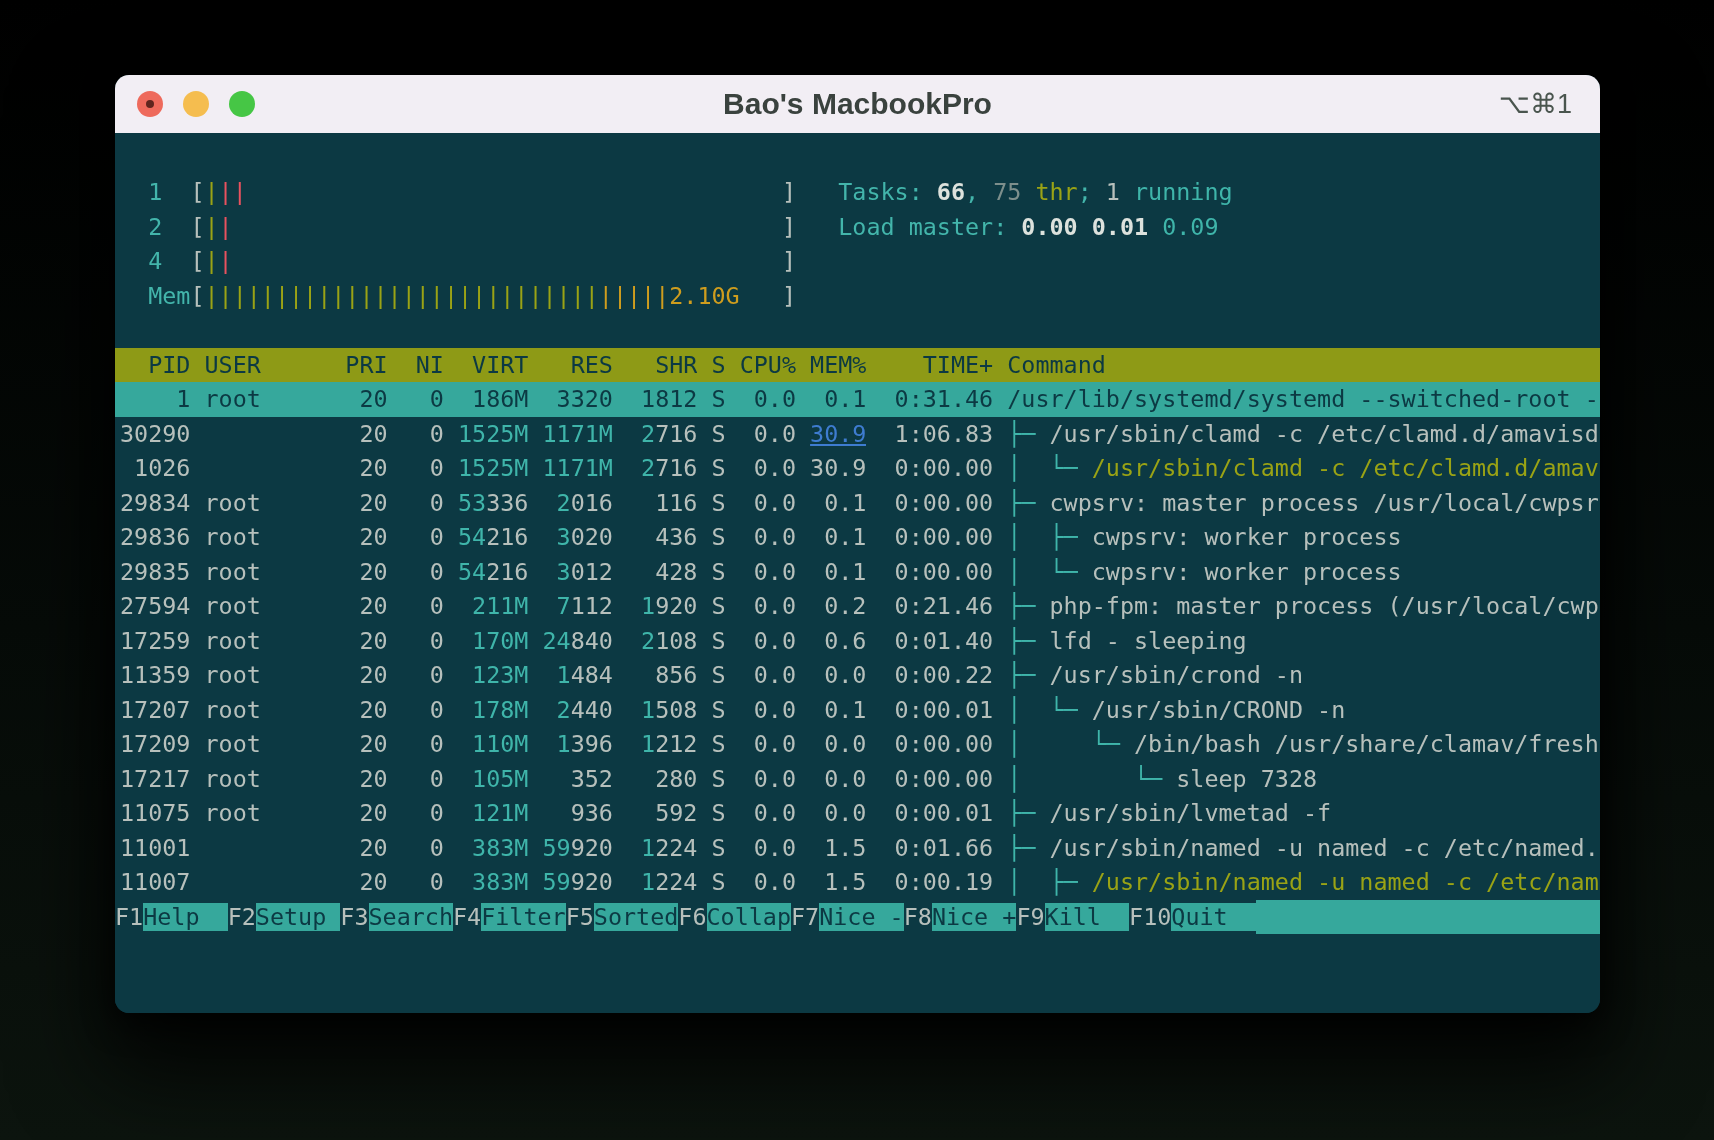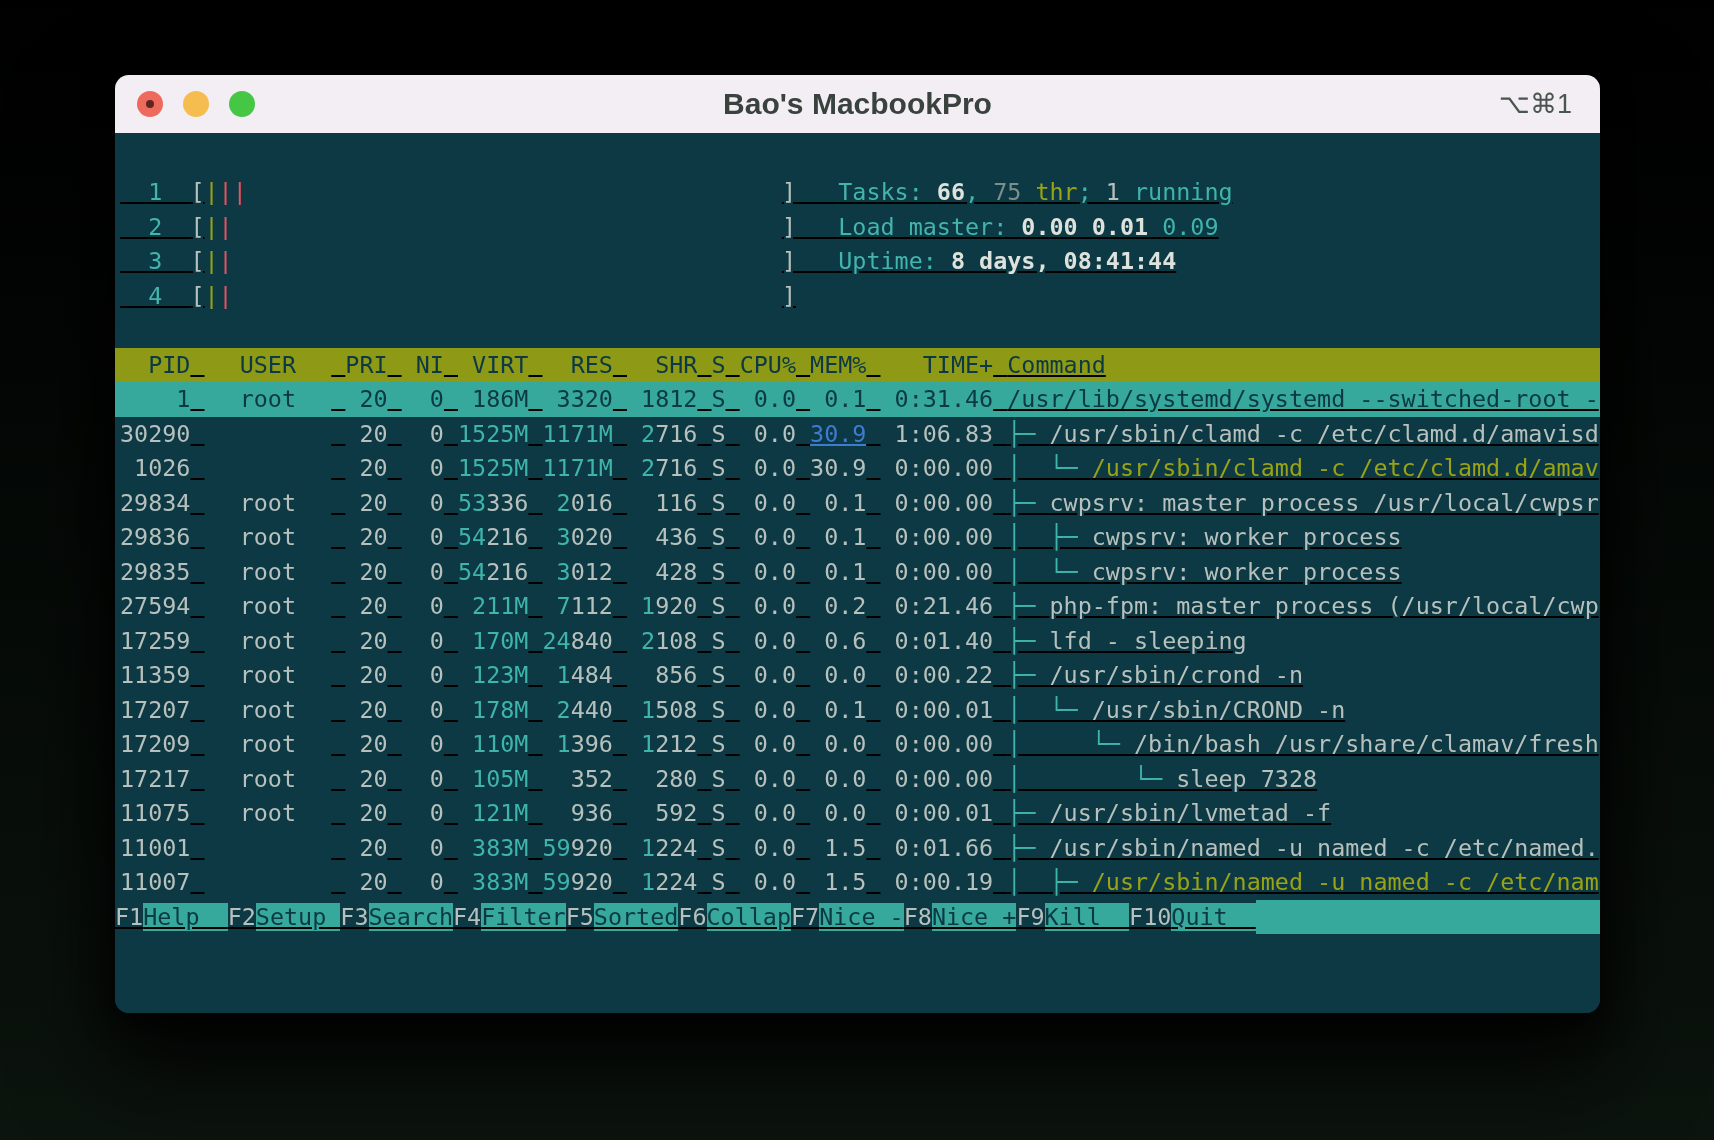--- a/index.html
+++ b/index.html
@@ -33,26 +33,26 @@
   .tb-title{flex:1;text-align:center;font-weight:bold;font-size:30px;color:var(--title_fg);}
   .tb-shortcut{position:absolute;right:28px;top:0;height:100%;display:flex;align-items:center;
     font-size:27px;color:var(--shortcut_fg);}
   
   .terminal{
     position:absolute;left:0;right:0;top:58px;bottom:0;
     background:var(--bg);
     font-size:23.4px;
     padding-top:42px;
   }
-  .line{height:34.5px;line-height:34.5px;white-space:pre;padding-left:5px;overflow:hidden;text-decoration:underline;}
+  .line{height:34.5px;line-height:34.5px;white-space:pre;padding-left:5px;overflow:hidden;}
   .line.nopad{padding-left:0;}
   .bars{display:inline-block;width:41ch;overflow:hidden;vertical-align:bottom;white-space:pre;}
   .cell{display:inline-block;overflow:hidden;vertical-align:bottom;white-space:pre;}
   .cell.r{text-align:right;}
-  .cell.l{text-align:center;}
+  .cell.l{text-align:left;}
   
   .c-fg{color:var(--fg);}
   .c-teal{color:var(--teal);}
   .c-cyan{color:var(--cyan);}
   .c-olive{color:var(--olive);}
   .c-orange{color:var(--orange);}
   .c-red{color:var(--red);}
   .c-dim{color:var(--dim);}
   .c-white{color:var(--white);font-weight:bold;}
   .c-link{color:var(--link);text-decoration:underline;}
@@ -78,22 +78,22 @@
           <span class="light minimize" style="background: rgb(245, 189, 79);"></span>
           <span class="light zoom" style="background: rgb(70, 198, 69);"></span>
         </div>
       <div class="tb-title">Bao's MacbookPro</div>
       <div class="tb-shortcut">⌥⌘1</div>
     </div>
     <div class="terminal">
       <div id="meters">
           <div class="line"><span>  </span><span class="c-cyan">1  </span><span class="c-fg">[</span><span class="bars"><span class="c-olive">|</span><span class="c-red">||</span></span><span class="c-fg">]</span><span>   </span><span><span class="c-cyan">Tasks: </span><span class="c-white">66</span><span class="c-cyan">, </span><span class="c-dim">75</span><span class="c-fg"> </span><span class="c-olive">thr</span><span class="c-cyan">; </span><span class="c-fg">1 </span><span class="c-teal">running</span></span></div>
           <div class="line"><span>  </span><span class="c-cyan">2  </span><span class="c-fg">[</span><span class="bars"><span class="c-olive">|</span><span class="c-red">|</span></span><span class="c-fg">]</span><span>   </span><span><span class="c-cyan">Load master: </span><span class="c-white">0.00 0.01 </span><span class="c-teal">0.09</span></span></div>
-          <div class="line"><span>  </span><span class="c-cyan">3  </span><span class="c-fg">[</span><span class="bars"><span class="c-olive">|</span><span class="c-red">|</span></span><span class="c-fg">]</span><span>   </span><span><span class="c-cyan">Uptime: </span><span class="c-white">8 days, 08:41:44</span></span></div>
           <div class="line"><span>  </span><span class="c-cyan">4  </span><span class="c-fg">[</span><span class="bars"><span class="c-olive">|</span><span class="c-red">|</span></span><span class="c-fg">]</span></div>
+          <div class="line"><span>  </span><span class="c-cyan">Mem</span><span class="c-fg">[</span><span class="bars"><span class="c-olive">||||||||||||||||||||||||||||</span><span class="c-orange">|||||</span><span class="c-orange">2.10G</span></span><span class="c-fg">]</span></div>
         </div>
       <div class="line"></div>
       <div id="table">
           <div class="line hdr"><span class="cell r" style="width: 5ch;"><span class="c-hdr">PID</span></span><span> </span><span class="cell l" style="width: 9ch;"><span class="c-hdr">USER</span></span><span> </span><span class="cell r" style="width: 3ch;"><span class="c-hdr">PRI</span></span><span> </span><span class="cell r" style="width: 3ch;"><span class="c-hdr">NI</span></span><span> </span><span class="cell r" style="width: 5ch;"><span class="c-hdr">VIRT</span></span><span> </span><span class="cell r" style="width: 5ch;"><span class="c-hdr">RES</span></span><span> </span><span class="cell r" style="width: 5ch;"><span class="c-hdr">SHR</span></span><span> </span><span class="cell r" style="width: 1ch;"><span class="c-hdr">S</span></span><span> </span><span class="cell r" style="width: 4ch;"><span class="c-hdr">CPU%</span></span><span> </span><span class="cell r" style="width: 4ch;"><span class="c-hdr">MEM%</span></span><span> </span><span class="cell r" style="width: 8ch;"><span class="c-hdr">TIME+</span></span><span> </span><span><span class="c-hdr">Command</span></span></div>
           <div class="line sel"><span class="cell r" style="width: 5ch;"><span class="c-fg">1</span></span><span> </span><span class="cell l" style="width: 9ch;"><span class="c-fg">root</span></span><span> </span><span class="cell r" style="width: 3ch;"><span class="c-fg">20</span></span><span> </span><span class="cell r" style="width: 3ch;"><span class="c-fg">0</span></span><span> </span><span class="cell r" style="width: 5ch;"><span class="c-fg">186M</span></span><span> </span><span class="cell r" style="width: 5ch;"><span class="c-fg">3320</span></span><span> </span><span class="cell r" style="width: 5ch;"><span class="c-fg">1812</span></span><span> </span><span class="cell r" style="width: 1ch;"><span class="c-fg">S</span></span><span> </span><span class="cell r" style="width: 4ch;"><span class="c-fg">0.0</span></span><span> </span><span class="cell r" style="width: 4ch;"><span class="c-fg">0.1</span></span><span> </span><span class="cell r" style="width: 8ch;"><span class="c-fg">0:31.46</span></span><span> </span><span><span class="c-fg">/usr/lib/systemd/systemd --switched-root -</span></span></div>
           <div class="line"><span class="cell r" style="width: 5ch;"><span class="c-fg">30290</span></span><span> </span><span class="cell l" style="width: 9ch;"><span class="c-fg"></span></span><span> </span><span class="cell r" style="width: 3ch;"><span class="c-fg">20</span></span><span> </span><span class="cell r" style="width: 3ch;"><span class="c-fg">0</span></span><span> </span><span class="cell r" style="width: 5ch;"><span class="c-teal">1525M</span></span><span> </span><span class="cell r" style="width: 5ch;"><span class="c-teal">1171M</span></span><span> </span><span class="cell r" style="width: 5ch;"><span class="c-teal">2</span><span class="c-fg">716</span></span><span> </span><span class="cell r" style="width: 1ch;"><span class="c-fg">S</span></span><span> </span><span class="cell r" style="width: 4ch;"><span class="c-fg">0.0</span></span><span> </span><span class="cell r" style="width: 4ch;"><span class="c-link">30.9</span></span><span> </span><span class="cell r" style="width: 8ch;"><span class="c-fg">1:06.83</span></span><span> </span><span><span class="c-tree">├─ </span><span class="c-fg">/usr/sbin/clamd -c /etc/clamd.d/amavisd</span></span></div>
           <div class="line"><span class="cell r" style="width: 5ch;"><span class="c-fg">1026</span></span><span> </span><span class="cell l" style="width: 9ch;"><span class="c-fg"></span></span><span> </span><span class="cell r" style="width: 3ch;"><span class="c-fg">20</span></span><span> </span><span class="cell r" style="width: 3ch;"><span class="c-fg">0</span></span><span> </span><span class="cell r" style="width: 5ch;"><span class="c-teal">1525M</span></span><span> </span><span class="cell r" style="width: 5ch;"><span class="c-teal">1171M</span></span><span> </span><span class="cell r" style="width: 5ch;"><span class="c-teal">2</span><span class="c-fg">716</span></span><span> </span><span class="cell r" style="width: 1ch;"><span class="c-fg">S</span></span><span> </span><span class="cell r" style="width: 4ch;"><span class="c-fg">0.0</span></span><span> </span><span class="cell r" style="width: 4ch;"><span class="c-fg">30.9</span></span><span> </span><span class="cell r" style="width: 8ch;"><span class="c-fg">0:00.00</span></span><span> </span><span><span class="c-tree">│  └─ </span><span class="c-olive">/usr/sbin/clamd -c /etc/clamd.d/amav</span></span></div>
           <div class="line"><span class="cell r" style="width: 5ch;"><span class="c-fg">29834</span></span><span> </span><span class="cell l" style="width: 9ch;"><span class="c-fg">root</span></span><span> </span><span class="cell r" style="width: 3ch;"><span class="c-fg">20</span></span><span> </span><span class="cell r" style="width: 3ch;"><span class="c-fg">0</span></span><span> </span><span class="cell r" style="width: 5ch;"><span class="c-teal">53</span><span class="c-fg">336</span></span><span> </span><span class="cell r" style="width: 5ch;"><span class="c-teal">2</span><span class="c-fg">016</span></span><span> </span><span class="cell r" style="width: 5ch;"><span class="c-fg">116</span></span><span> </span><span class="cell r" style="width: 1ch;"><span class="c-fg">S</span></span><span> </span><span class="cell r" style="width: 4ch;"><span class="c-fg">0.0</span></span><span> </span><span class="cell r" style="width: 4ch;"><span class="c-fg">0.1</span></span><span> </span><span class="cell r" style="width: 8ch;"><span class="c-fg">0:00.00</span></span><span> </span><span><span class="c-tree">├─ </span><span class="c-fg">cwpsrv: master process /usr/local/cwpsr</span></span></div>
           <div class="line"><span class="cell r" style="width: 5ch;"><span class="c-fg">29836</span></span><span> </span><span class="cell l" style="width: 9ch;"><span class="c-fg">root</span></span><span> </span><span class="cell r" style="width: 3ch;"><span class="c-fg">20</span></span><span> </span><span class="cell r" style="width: 3ch;"><span class="c-fg">0</span></span><span> </span><span class="cell r" style="width: 5ch;"><span class="c-teal">54</span><span class="c-fg">216</span></span><span> </span><span class="cell r" style="width: 5ch;"><span class="c-teal">3</span><span class="c-fg">020</span></span><span> </span><span class="cell r" style="width: 5ch;"><span class="c-fg">436</span></span><span> </span><span class="cell r" style="width: 1ch;"><span class="c-fg">S</span></span><span> </span><span class="cell r" style="width: 4ch;"><span class="c-fg">0.0</span></span><span> </span><span class="cell r" style="width: 4ch;"><span class="c-fg">0.1</span></span><span> </span><span class="cell r" style="width: 8ch;"><span class="c-fg">0:00.00</span></span><span> </span><span><span class="c-tree">│  ├─ </span><span class="c-fg">cwpsrv: worker process</span></span></div>
           <div class="line"><span class="cell r" style="width: 5ch;"><span class="c-fg">29835</span></span><span> </span><span class="cell l" style="width: 9ch;"><span class="c-fg">root</span></span><span> </span><span class="cell r" style="width: 3ch;"><span class="c-fg">20</span></span><span> </span><span class="cell r" style="width: 3ch;"><span class="c-fg">0</span></span><span> </span><span class="cell r" style="width: 5ch;"><span class="c-teal">54</span><span class="c-fg">216</span></span><span> </span><span class="cell r" style="width: 5ch;"><span class="c-teal">3</span><span class="c-fg">012</span></span><span> </span><span class="cell r" style="width: 5ch;"><span class="c-fg">428</span></span><span> </span><span class="cell r" style="width: 1ch;"><span class="c-fg">S</span></span><span> </span><span class="cell r" style="width: 4ch;"><span class="c-fg">0.0</span></span><span> </span><span class="cell r" style="width: 4ch;"><span class="c-fg">0.1</span></span><span> </span><span class="cell r" style="width: 8ch;"><span class="c-fg">0:00.00</span></span><span> </span><span><span class="c-tree">│  └─ </span><span class="c-fg">cwpsrv: worker process</span></span></div>

